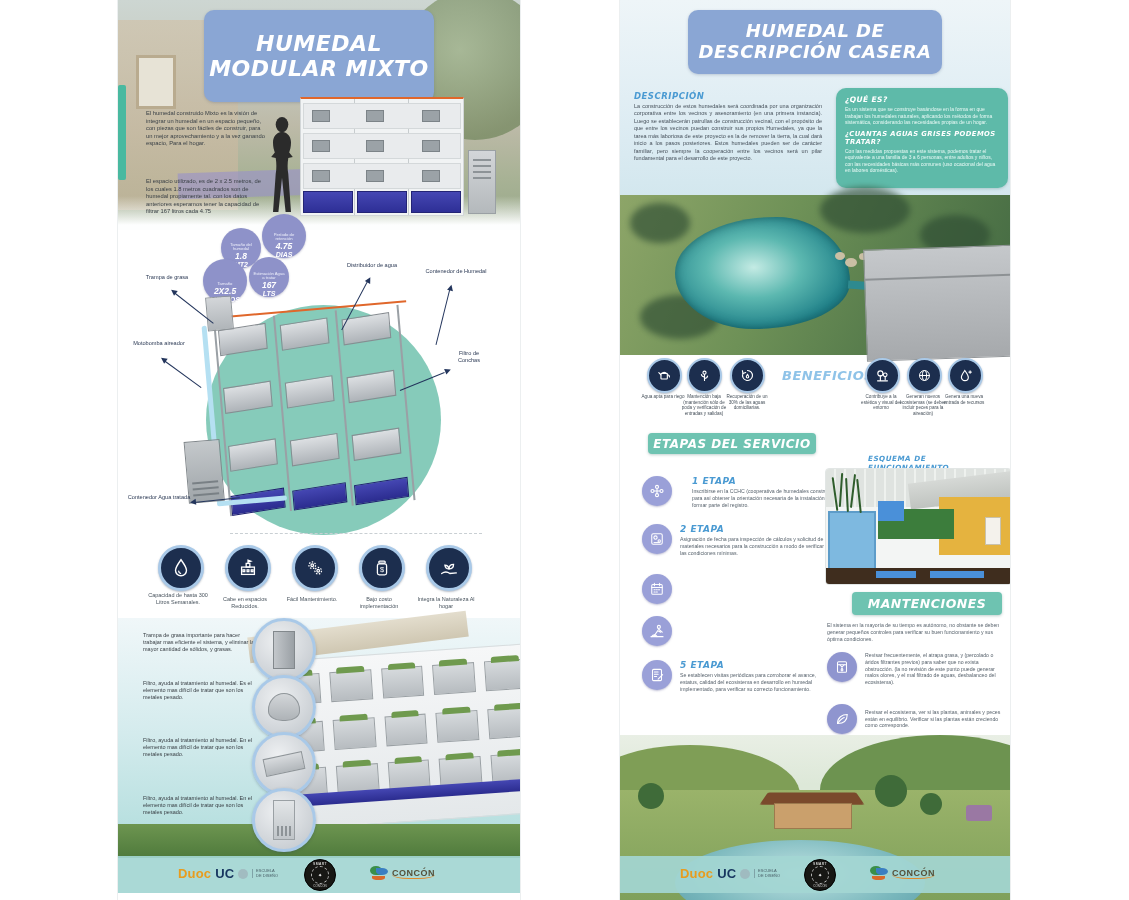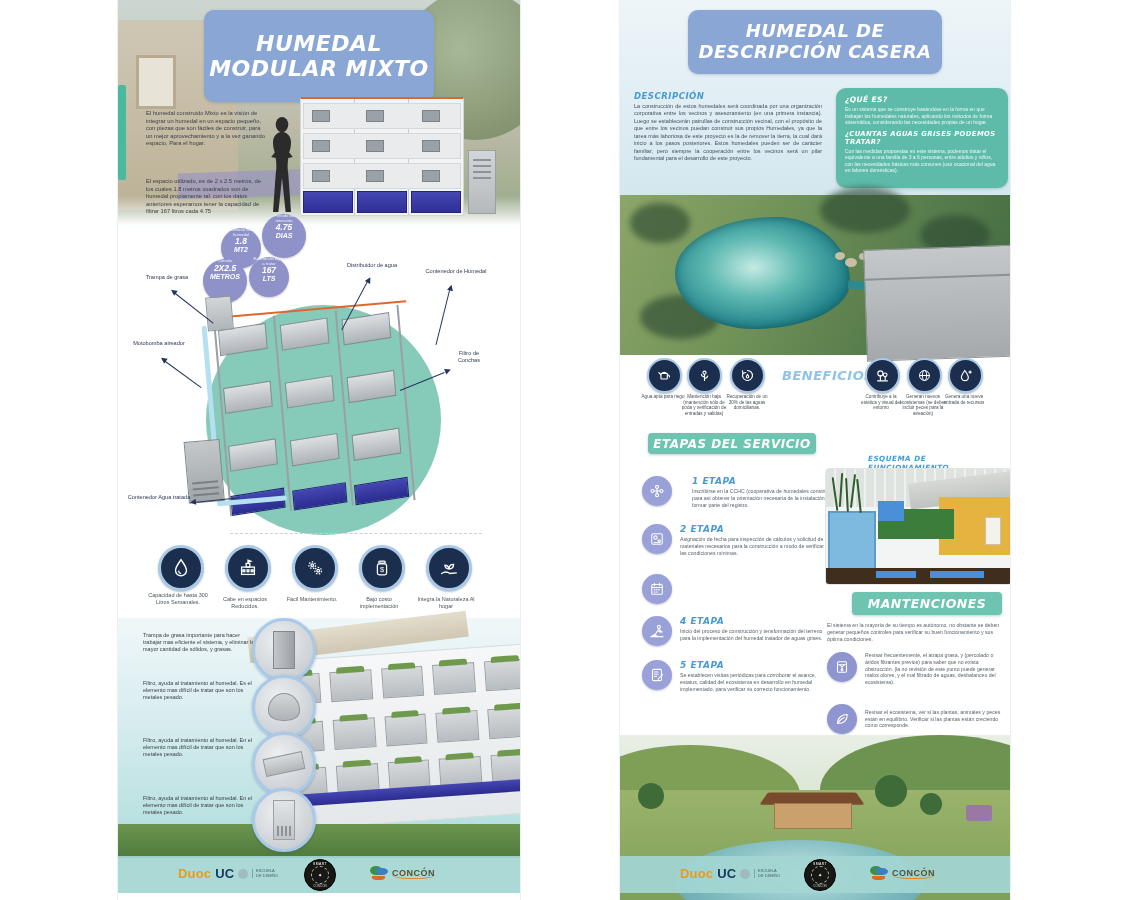--- a/index.html
+++ b/index.html
@@ -37,21 +37,21 @@
   .floor{position:absolute;left:2px;right:2px;height:24px;background:#e9ebed;border:1px solid #d4d8da;}
   .floor .win{position:absolute;top:6px;width:16px;height:10px;background:#9ba2a7;border:1px solid #7c8388;}
   .base-row{position:absolute;left:2px;right:2px;bottom:2px;height:22px;display:flex;gap:4px;}
   .base-row div{flex:1;background:linear-gradient(#4547b3,#2e2f96);border:1px solid #232475;}
   .pump-unit{left:350px;top:150px;width:26px;height:62px;background:linear-gradient(#d3d6d9,#b4b9bc);border:1px solid #9aa0a4;}
   .pump-unit i{position:absolute;left:4px;right:4px;height:2px;background:#8d9397;}
   .person{left:146px;top:116px;width:36px;height:100px;}
 
   
   .stat{border-radius:50%;background:#8e92c9;color:#fff;display:flex;flex-direction:column;
-        align-items:center;justify-content:flex-start;text-align:center;box-shadow:0 1px 2px rgba(70,70,120,.3);}
+        align-items:center;justify-content:flex-end;text-align:center;box-shadow:0 1px 2px rgba(70,70,120,.3);}
   .stat .lb{font-size:4.2px;line-height:1.1;color:#eceefb;width:85%;}
   .stat .vl{font-size:8.5px;font-weight:bold;font-style:italic;line-height:1.05;}
   .stat .un{font-size:7px;font-weight:bold;font-style:italic;line-height:1;}
 
   
   .diag{left:0;top:260px;width:402px;height:280px;}
   .tealcircle{left:88px;top:45px;width:235px;height:230px;border-radius:50%;background:#7cc7b4;opacity:.92;}
   .mods{left:108px;top:58px;width:190px;height:200px;transform:rotate(-5deg);}
   .orange-line{left:-6px;top:-10px;width:196px;height:2px;background:#e0672b;}
   .mbox{position:absolute;width:46px;height:24px;background:linear-gradient(#dcdfe2,#aeb3b8);border:1px solid #878c91;transform:skewY(-4deg);}
@@ -557,24 +557,20 @@
     <div style="position:absolute;top:146px;display:flex;gap:8px;">
       <span class="etapa-c">
           <svg class="ic" width="18" height="18" viewBox="0 0 24 24" fill="none" stroke="#fff" stroke-width="1.5" stroke-linecap="round">
         <circle cx="14.5" cy="6.5" r="2"></circle>
             <path d="M8.5 18l4.5-6.5 4 2"></path>
             <path d="M13.5 9l5.5 4.5"></path>
             <path d="M4 19.5h16"></path>
             <path d="M5 19.5c2-3.2 5.2-3.2 7.2 0"></path>
           </svg>
         </span>
-      <div>
-          <p class="etapa-h script">4 ETAPA</p>
-           <p class="etapa-d" style="width:148px;">Inicio del proceso de construcción y tensformación del terreno para la implementación del humedal tratador de aguas grises.</p>
-        </div>
     </div>
     <div style="position:absolute;top:190px;display:flex;gap:8px;">
       <span class="etapa-c">
           <svg class="ic" width="18" height="18" viewBox="0 0 24 24" fill="none" stroke="#fff" stroke-width="1.4" stroke-linecap="round">
         <rect x="6" y="4.5" width="12" height="15" rx="1.5"></rect>
             <path d="M8.5 8h5M8.5 11h5M8.5 14h3"></path>
             <path d="M13.5 17.5l6-6"></path>
           </svg>
         </span>
       <div>

